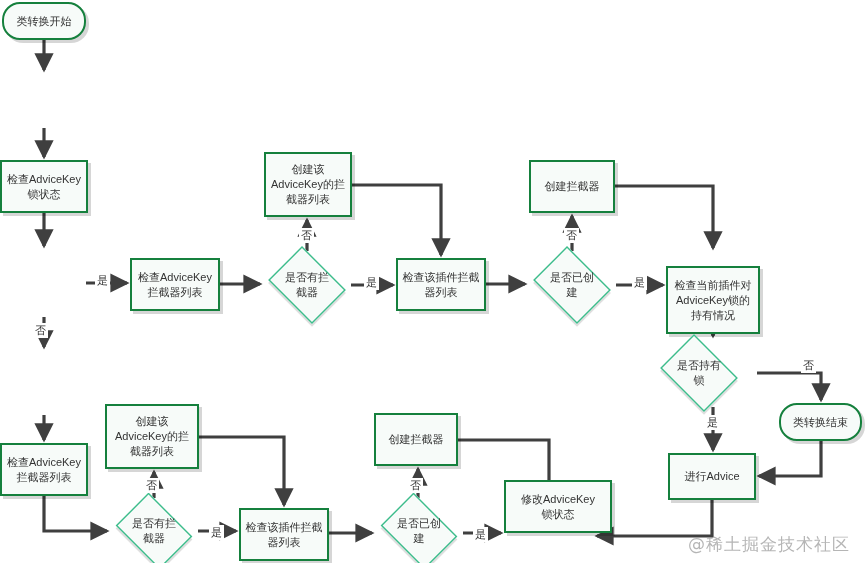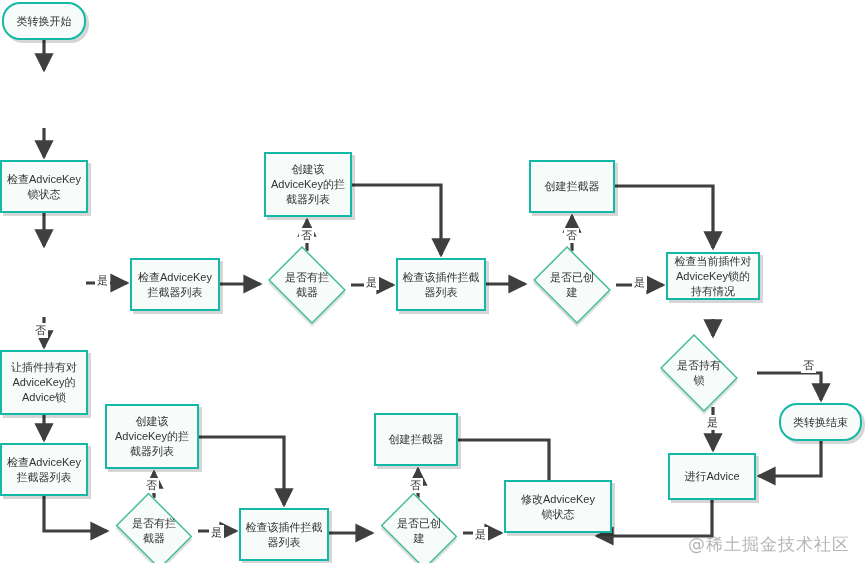--- a/index.html
+++ b/index.html
@@ -27,21 +27,21 @@
     position: absolute;
     box-sizing: border-box;
     display: flex;
     align-items: center;
     justify-content: center;
     text-align: center;
     color: #333333;
     font-size: 11px;
     line-height: 15px;
     background: #f7fbf9;
-    border: 2px solid #14b8a6;
+    border: 2px solid #15803d;
     box-shadow: 3px 3px 0 rgba(0,0,0,0.16);
   }
   .node .lbl {
     display: block;
     padding: 0 3px;
     white-space: pre-line;
   }
   .node.terminal {
     border-radius: 18px;
     box-shadow: 3px 3px 0 rgba(0,0,0,0.16);
@@ -129,25 +129,20 @@
     <span class="lbl">类转换开始</span>
   </div>
 
 
   <div class="node" style="left:0px;top:160px;width:88px;height:53px;">
     <span class="lbl">检查AdviceKey
 锁状态</span>
   </div>
 
 
-  <div class="node" style="left:0px;top:350px;width:88px;height:65px;">
-    <span class="lbl">让插件持有对
-AdviceKey的
-Advice锁</span>
-  </div>
 
   <div class="node" style="left:0px;top:443px;width:88px;height:53px;">
     <span class="lbl">检查AdviceKey
 拦截器列表</span>
   </div>
 
   <div class="node" style="left:130px;top:258px;width:90px;height:53px;">
     <span class="lbl">检查AdviceKey
 拦截器列表</span>
   </div>
@@ -172,21 +167,21 @@
   <div class="node" style="left:529px;top:160px;width:86px;height:53px;">
     <span class="lbl">创建拦截器</span>
   </div>
 
   <div class="node decision" style="left:528px;top:251px;width:88px;height:68px;">
     <span class="dia"></span>
     <span class="lbl">是否已创
 建</span>
   </div>
 
-  <div class="node" style="left:666px;top:252px;width:94px;height:48px;">
+  <div class="node" style="left:666px;top:266px;width:94px;height:68px;">
     <span class="lbl">检查当前插件对
 AdviceKey锁的
 持有情况</span>
   </div>
 
   <div class="node decision" style="left:655px;top:339px;width:88px;height:68px;">
     <span class="dia"></span>
     <span class="lbl">是否持有
 锁</span>
   </div>

